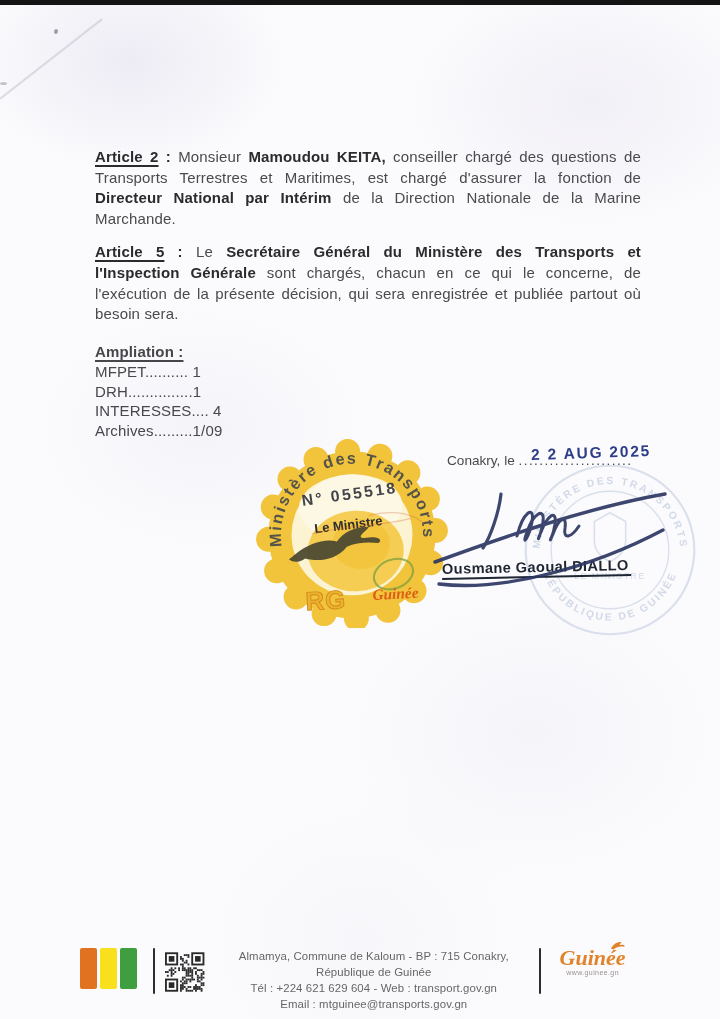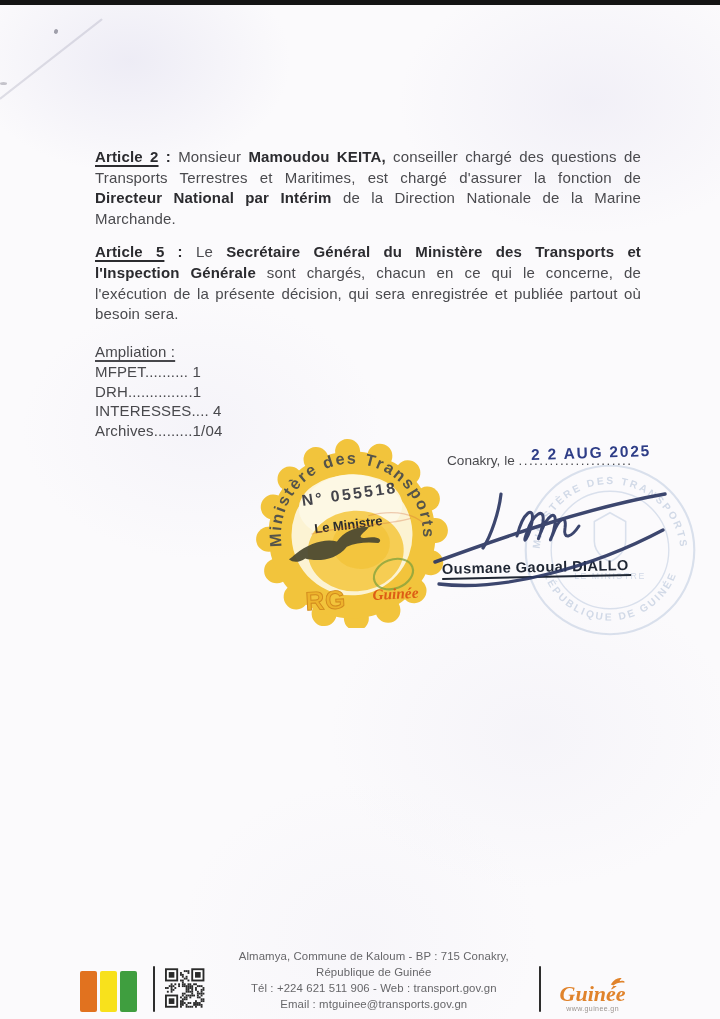--- a/index.html
+++ b/index.html
@@ -16,36 +16,36 @@
   .crease{position:absolute;left:-14px;top:58px;width:130px;height:2px;background:rgba(140,140,165,.25);transform:rotate(-38deg);border-radius:2px;}
   .speck{position:absolute;background:rgba(90,90,105,.55);border-radius:50%;}
   .sp1{left:54px;top:29px;width:4px;height:5px;transform:rotate(20deg);}
   .sp2{left:0px;top:82px;width:7px;height:3px;opacity:.6;}
 
   .content{position:absolute;left:95px;top:147px;width:546px;color:#4a4a4e;font-size:15px;line-height:20.6px;letter-spacing:.15px;}
   .para{margin:0 0 13px 0;text-align:justify;}
   .para b{color:#2b2b2f;}
   .u{text-decoration:underline;text-decoration-thickness:1.5px;text-underline-offset:2.5px;}
   .amp{margin-top:17px;line-height:19.5px;}
-  .amp-title{font-weight:400;color:#47474b;margin-bottom:1px;}
+  .amp-title{font-weight:700;color:#47474b;margin-bottom:1px;}
   .amp-item{color:#48484c;}
 
   
   .stamp{position:absolute;left:256px;top:436px;width:192px;height:192px;}
   .watermark{position:absolute;left:512px;top:452px;width:196px;height:196px;opacity:.5;}
 
   .dateline{position:absolute;left:447px;top:453px;font-size:13.6px;color:#4a4a4e;white-space:nowrap;}
   .dots{letter-spacing:1.4px;}
   .date-stamp{position:absolute;left:84px;top:-9px;font-size:15.5px;font-weight:700;color:#2e3d87;letter-spacing:1.8px;transform:rotate(-2deg);white-space:nowrap;}
 
   .signature{position:absolute;left:425px;top:478px;width:250px;height:122px;pointer-events:none;}
   .signatory-name{position:absolute;left:442px;top:559px;font-size:14.6px;font-weight:700;color:#1f2633;letter-spacing:.4px;border-bottom:2.5px solid #1f2633;padding:0 2px 1px 0;transform:rotate(-1.2deg);white-space:nowrap;}
 
   
-  .footer{position:absolute;left:0;top:948px;width:632px;height:64px;display:flex;align-items:flex-end;}
+  .footer{position:absolute;left:0;top:948px;width:632px;height:64px;display:flex;align-items:flex-start;}
   .flag{margin-left:80px;display:flex;gap:3px;}
   .stripe{width:17px;height:41px;border-radius:2px;}
   .st-red{background:#e1721f;} .st-yellow{background:#f8e11c;} .st-green{background:#3f9e3f;}
   .vdiv{width:3px;height:46px;background:#2d2d2d;border-radius:2px;}
   .d1{margin-left:16px;} .d2{margin-left:4px;}
   .qr{margin-left:10px;width:48px;height:48px;}
   .addr{width:392px;margin-left:8px;text-align:center;font-size:11.4px;line-height:16px;color:#666669;letter-spacing:.1px;}
   .brand{margin-left:12px;text-align:center;position:relative;width:96px;}
   .brand-name{font-family:"Liberation Serif",serif;font-style:italic;font-weight:700;font-size:22px;color:#e0832b;line-height:20px;}
   .brand-url{font-size:7px;color:#9a938e;letter-spacing:.4px;margin-top:1px;}
@@ -63,21 +63,21 @@
   <div class="content">
     <p class="para"><b class="u">Article 2</b><b> : </b><span>Monsieur </span><b>Mamoudou KEITA,</b><span> conseiller chargé des questions de Transports Terrestres et Maritimes, est chargé d'assurer la fonction de </span><b>Directeur National par Intérim</b><span> de la Direction Nationale de la Marine Marchande.</span></p>
 
     <p class="para"><b class="u">Article 5</b><b> : </b><span>Le </span><b>Secrétaire Général du Ministère des Transports et l'Inspection Générale</b><span> sont chargés, chacun en ce qui le concerne, de l'exécution de la présente décision, qui sera enregistrée et publiée partout où besoin sera.</span></p>
 
     <div class="amp">
       <div class="amp-title u">Ampliation :</div>
       <div class="amp-item">MFPET.......... 1</div>
       <div class="amp-item">DRH...............1</div>
       <div class="amp-item">INTERESSES.... 4</div>
-      <div class="amp-item">Archives.........1/04</div>
+      <div class="amp-item">Archives.........1/09</div>
     </div>
   </div>
 
   <svg class="stamp" viewBox="0 0 200 200">
     <g transform="rotate(-3 100 103)">
       <g fill="#f2c43c">
         <circle cx="187" cy="103" r="13"></circle>
           <circle cx="180.4" cy="136.3" r="13"></circle>
           <circle cx="161.5" cy="164.5" r="13"></circle>
           <circle cx="133.3" cy="183.4" r="13"></circle>
@@ -271,21 +271,21 @@
         <rect x="2" y="2" width="3" height="3" fill="#2a2a2a"></rect>
         <rect x="14" y="0" width="7" height="7" fill="#2a2a2a"></rect>
         <rect x="15" y="1" width="5" height="5" fill="#fff"></rect>
         <rect x="16" y="2" width="3" height="3" fill="#2a2a2a"></rect>
         <rect x="0" y="14" width="7" height="7" fill="#2a2a2a"></rect>
         <rect x="1" y="15" width="5" height="5" fill="#fff"></rect>
         <rect x="2" y="16" width="3" height="3" fill="#2a2a2a"></rect>
       </svg>
     <div class="addr">
       <div>Almamya, Commune de Kaloum - BP : 715 Conakry, République de Guinée</div>
-      <div>Tél : +224 621 511 906 - Web : transport.gov.gn</div>
+      <div>Tél : +224 621 629 604 - Web : transport.gov.gn</div>
       <div>Email : mtguinee@transports.gov.gn</div>
     </div>
     <div class="vdiv d2"></div>
     <div class="brand">
       <svg class="brand-bird" viewBox="0 0 20 12">
           <path d="M2,10 C6,4 10,2 14,3 C12,5 11,6 13,6 C16,5 18,6 17,8 C13,7 8,8 5,11 Z" fill="#e0832b"></path>
         </svg>
       <div class="brand-name">Guinée</div>
       <div class="brand-url">www.guinee.gn</div>
     </div>

